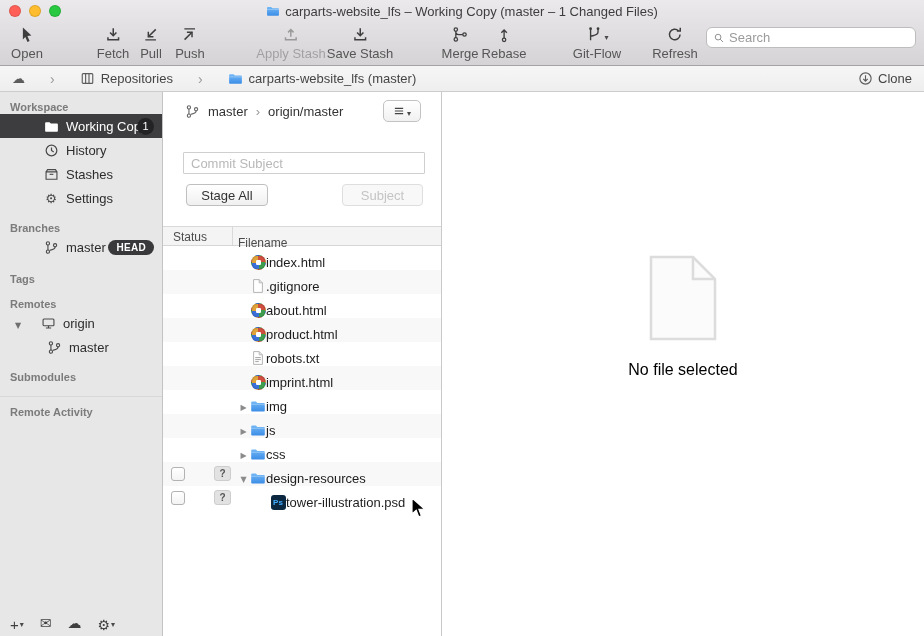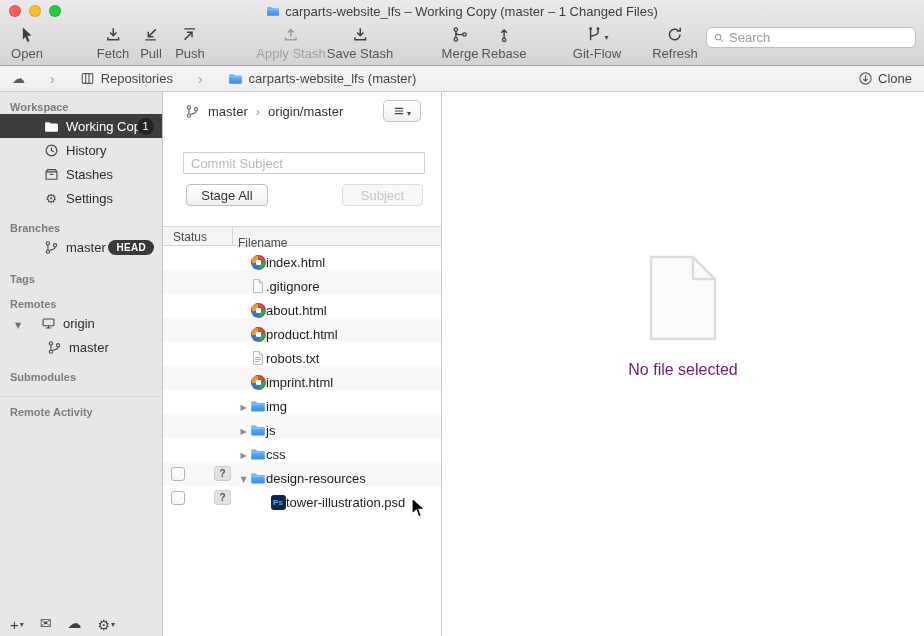--- a/index.html
+++ b/index.html
@@ -92,21 +92,21 @@
 .ficon{width:16px;height:16px;display:flex;align-items:center;justify-content:center;flex:none}
 .ficon svg{width:16px;height:16px}
 .fname{font-size:13px;color:#1d1d1f;white-space:nowrap}
 .icon-html{width:15px;height:15px;border-radius:50%;border:1px solid rgba(0,0,0,.15);background:radial-gradient(circle,#fff 0 2.8px,rgba(255,255,255,0) 2.9px),conic-gradient(#cf4f3e 0 25%,#3f9e4d 25% 50%,#3a6fd8 50% 75%,#e0a33a 75% 100%)}
 .icon-psd{width:15px;height:15px;border-radius:3px;background:#0b2840;color:#43adff;font-size:8px;font-weight:bold;display:flex;align-items:center;justify-content:center}
 .icon-psd::before{content:"Ps"}
 
 
 .detail{position:absolute;left:442px;top:92px;right:0;bottom:0;background:#fff;display:flex;flex-direction:column;align-items:center}
 .bigdoc{margin-top:163px}
-.nofile{margin-top:20px;font-size:16px;color:#701a75}
+.nofile{margin-top:20px;font-size:16px;color:#000000}
 
 
 .cursor{position:absolute;left:411px;top:497px;z-index:50;pointer-events:none}
 </style>
 </head>
 <body>
 
 <svg width="0" height="0" style="position:absolute" aria-hidden="true">
 <defs>
 <linearGradient id="gfold" x1="0" y1="0" x2="0" y2="1">

